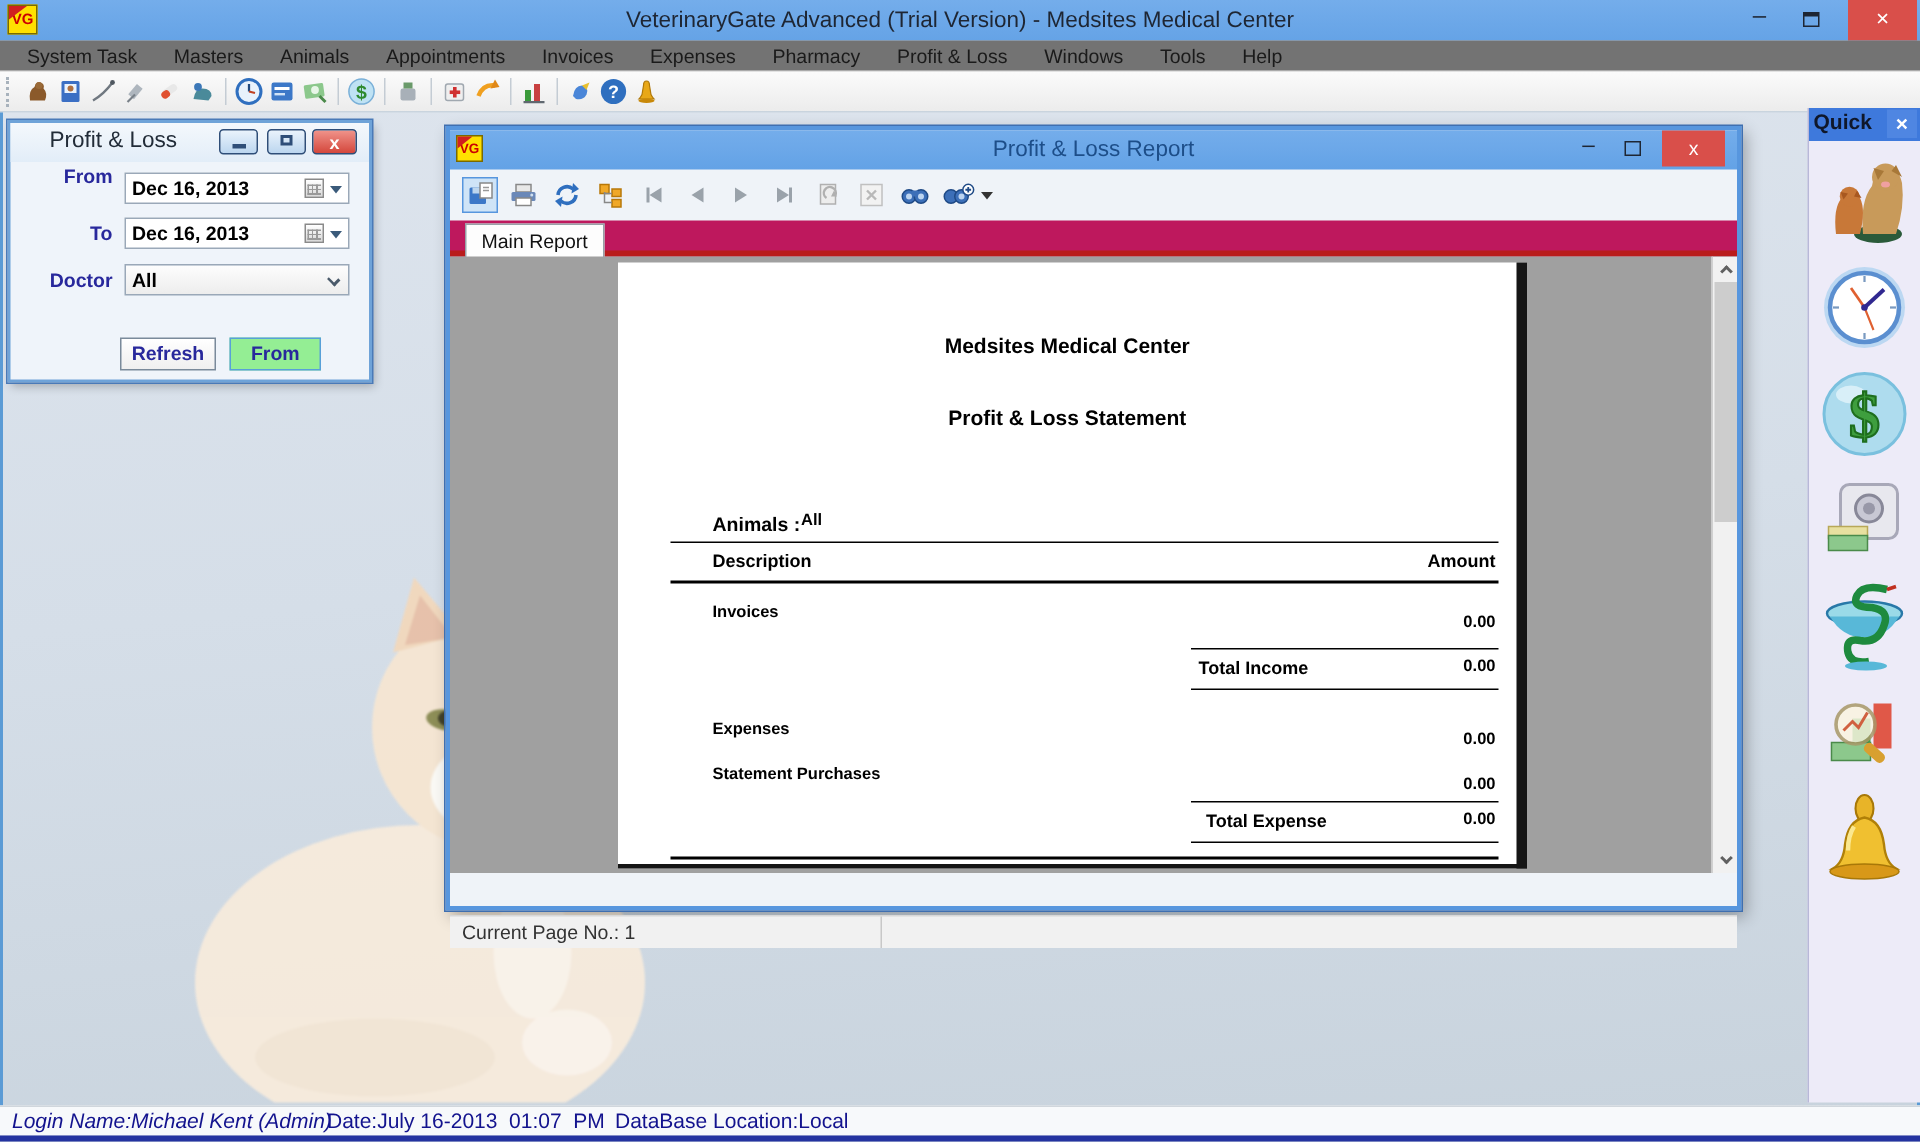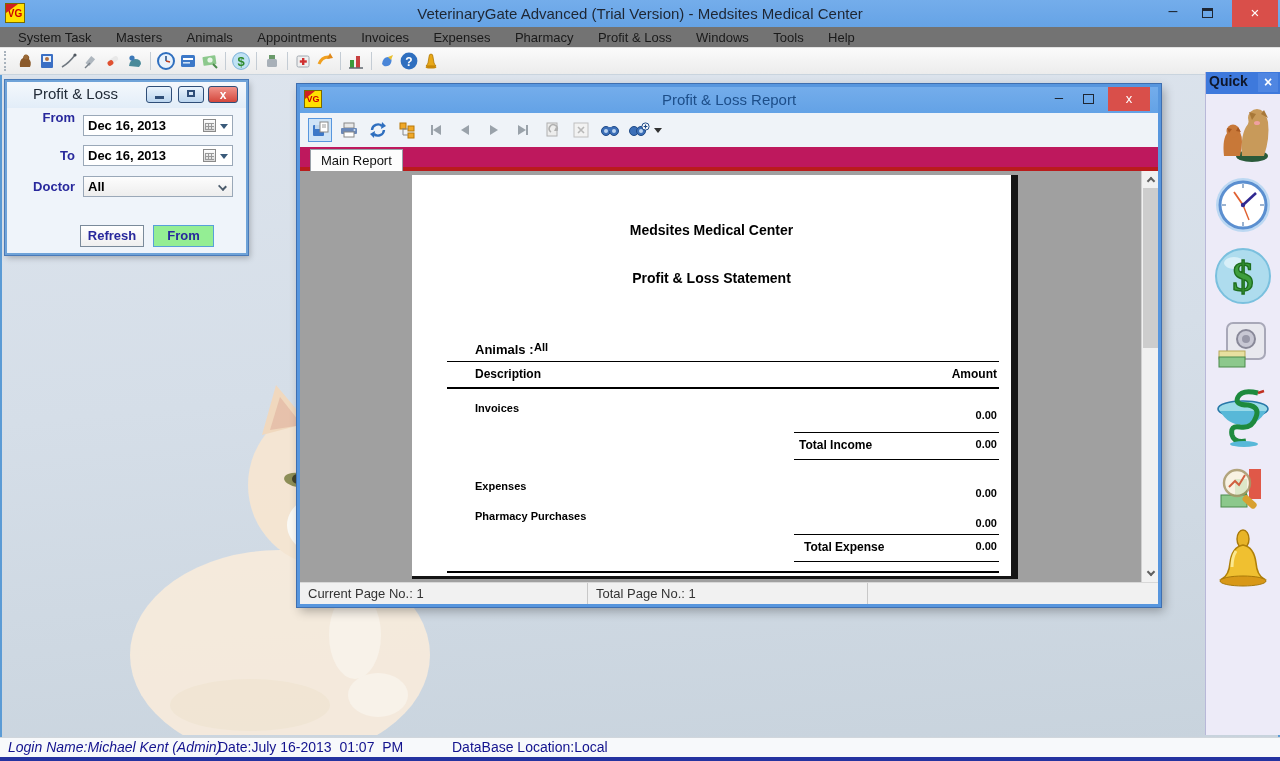--- a/index.html
+++ b/index.html
@@ -73,36 +73,36 @@
   #viewer { height:411px; background:#A0A0A0; position:relative; overflow:hidden; }
   #page { position:absolute; left:112px; top:4px; width:606px; height:404px; background:#fff; border-right:7px solid #151515; border-bottom:3px solid #151515; }
   .rline { position:absolute; background:#000; }
   .rtxt { position:absolute; color:#000; }
   #vscroll { position:absolute; right:0; top:0; width:17px; height:411px; background:#F1F1F1; border-left:1px solid #D0D0D0; }
   .scr-arrow { position:absolute; left:0; width:17px; height:17px; display:flex; align-items:center; justify-content:center; }
   .scr-chev { width:6px; height:6px; border-right:2px solid #606060; border-bottom:2px solid #606060; }
   #scr-up { top:0; } #scr-up .scr-chev { transform:rotate(-135deg); margin-top:3px; }
   #scr-down { bottom:0; } #scr-down .scr-chev { transform:rotate(45deg); margin-bottom:3px; }
   #scr-thumb { position:absolute; left:1px; top:17px; width:15px; height:160px; background:#CDCDCD; }
-  #rpt-status { height:22px; background:#F1F1F1; border-top:1px solid #D8D8D8; display:flex; font-size:13px; color:#333; }
+  #rpt-status { height:22px; background:#F1F1F1; border-top:1px solid #D8D8D8; display:flex; font-size:13px; color:#333;margin-top:28px; }
   .st-cell { line-height:21px; padding-left:8px; border-right:1px solid #C8C8C8; }
   #st1 { width:288px; } #st2 { width:280px; } #st3 { flex:1; border-right:none; }
 
   
   #quickpanel { left:1205px; top:72px; width:75px; height:663px; position:absolute; background:#EDEBF8; border-left:1px solid #B8B8D8; }
   #quick-header { height:22px; background:#3E79DC; position:relative; }
   #quick-title { position:absolute; left:3px; top:1px; color:#0f172a; font-weight:bold; font-size:14px; }
   #quick-close { position:absolute; right:2px; top:1px; width:20px; height:19px; background:#4F86E2; color:#fff; font-weight:bold; font-size:14px; text-align:center; line-height:19px; }
   #quick-icons { display:flex; flex-direction:column; align-items:center; padding-top:10px; gap:11px; }
   .qicon { width:60px; height:60px; display:flex; align-items:center; justify-content:center; }
 
   
   #appstatus { left:0; top:737px; width:1280px; height:20px; background:#F7F9FB; border-top:1px solid #D0D6DC; font-size:14px; color:#13138E; position:absolute; }
   #appstatus span { position:absolute; top:1px; white-space:pre; }
-  #st-login { left:8px;font-style:italic; } #st-date { left:218px; } #st-db { left:452px;text-align:right; }
+  #st-login { left:8px;font-style:italic; } #st-date { left:218px; } #st-db { left:410px;text-align:right; }
   #bottom-strip { left:0; top:757px; width:1280px; height:4px; background:#2433A0; position:absolute; }
 </style>
 </head>
 <body>
 
 <div id="titlebar" class="abs">
   <div id="vg-logo"><span>VG</span></div>
   <div id="main-title">VeterinaryGate Advanced  (Trial Version) - Medsites Medical Center</div>
   <div id="btn-min" class="winbtn">–</div>
   <div id="btn-max" class="winbtn"><span></span></div>
@@ -406,21 +406,21 @@
       <div class="rtxt" style="right:14px; top:234px; font-size:11px; font-weight:bold;">0.00</div>
 
       <div class="rline" style="left:382px; right:12px; top:257px; height:1px;"></div>
       <div class="rtxt" style="left:387px; top:263px; font-size:12px; font-weight:bold;">Total Income</div>
       <div class="rtxt" style="right:14px; top:263px; font-size:11px; font-weight:bold;">0.00</div>
       <div class="rline" style="left:382px; right:12px; top:284px; height:1px;"></div>
 
       <div class="rtxt" style="left:63px; top:305px; font-size:11px; font-weight:bold;">Expenses</div>
       <div class="rtxt" style="right:14px; top:312px; font-size:11px; font-weight:bold;">0.00</div>
 
-      <div class="rtxt" style="left:63px; top:335px; font-size:11px; font-weight:bold;">Pharmacy Purchases</div>
+      <div class="rtxt" style="left:63px; top:335px; font-size:11px; font-weight:bold;">Statement Purchases</div>
       <div class="rtxt" style="right:14px; top:342px; font-size:11px; font-weight:bold;">0.00</div>
 
       <div class="rline" style="left:382px; right:12px; top:359px; height:1px;"></div>
       <div class="rtxt" style="left:392px; top:365px; font-size:12px; font-weight:bold;">Total Expense</div>
       <div class="rtxt" style="right:14px; top:365px; font-size:11px; font-weight:bold;">0.00</div>
       <div class="rline" style="left:382px; right:12px; top:386px; height:1px;"></div>
 
       <div class="rline" style="left:35px; right:12px; top:396px; height:2px;"></div>
     </div>
     <div id="vscroll">
@@ -429,21 +429,20 @@
         </div>
       <div id="scr-thumb"></div>
       <div id="scr-down" class="scr-arrow">
           <span class="scr-chev"></span>
         </div>
     </div>
   </div>
 
   <div id="rpt-status">
     <div class="st-cell" id="st1">Current Page No.: 1</div>
-    <div class="st-cell" id="st2">Total Page No.: 1</div>
   </div>
 </div>
 
 <div id="quickpanel">
   <div id="quick-header">
     <span id="quick-title">Quick</span>
     <div id="quick-close">×</div>
   </div>
   <div id="quick-icons">
     <div class="qicon">

